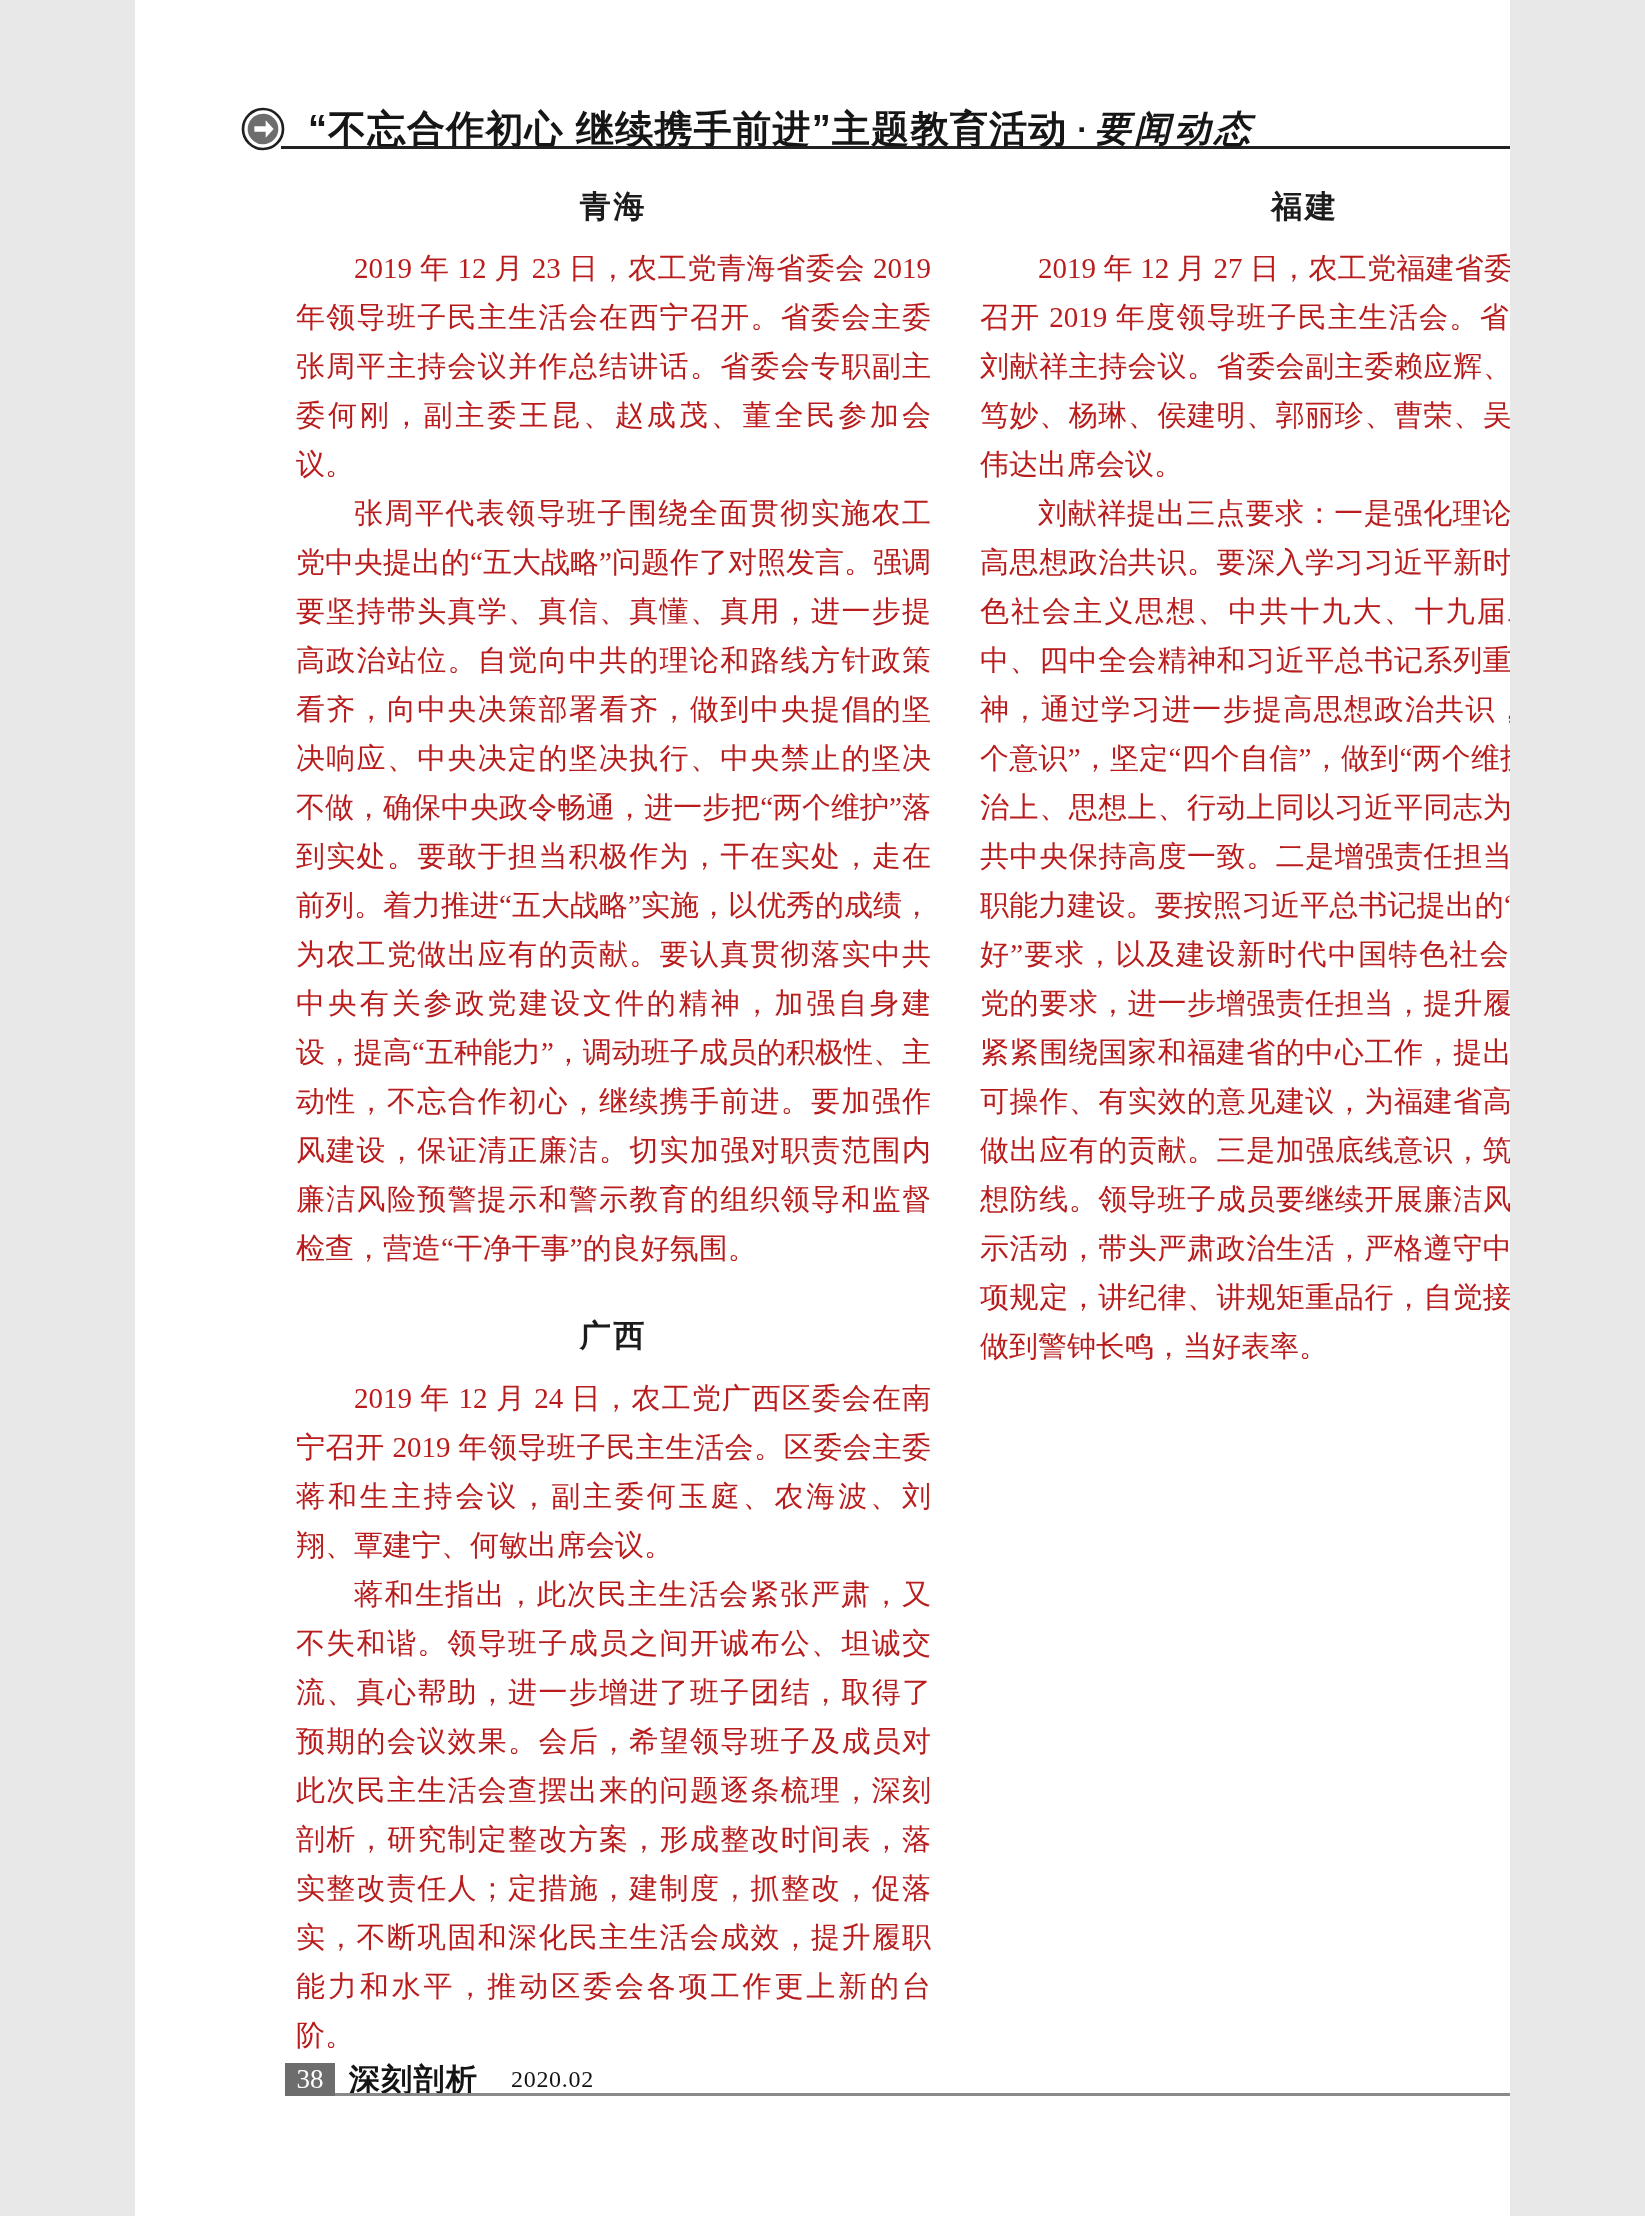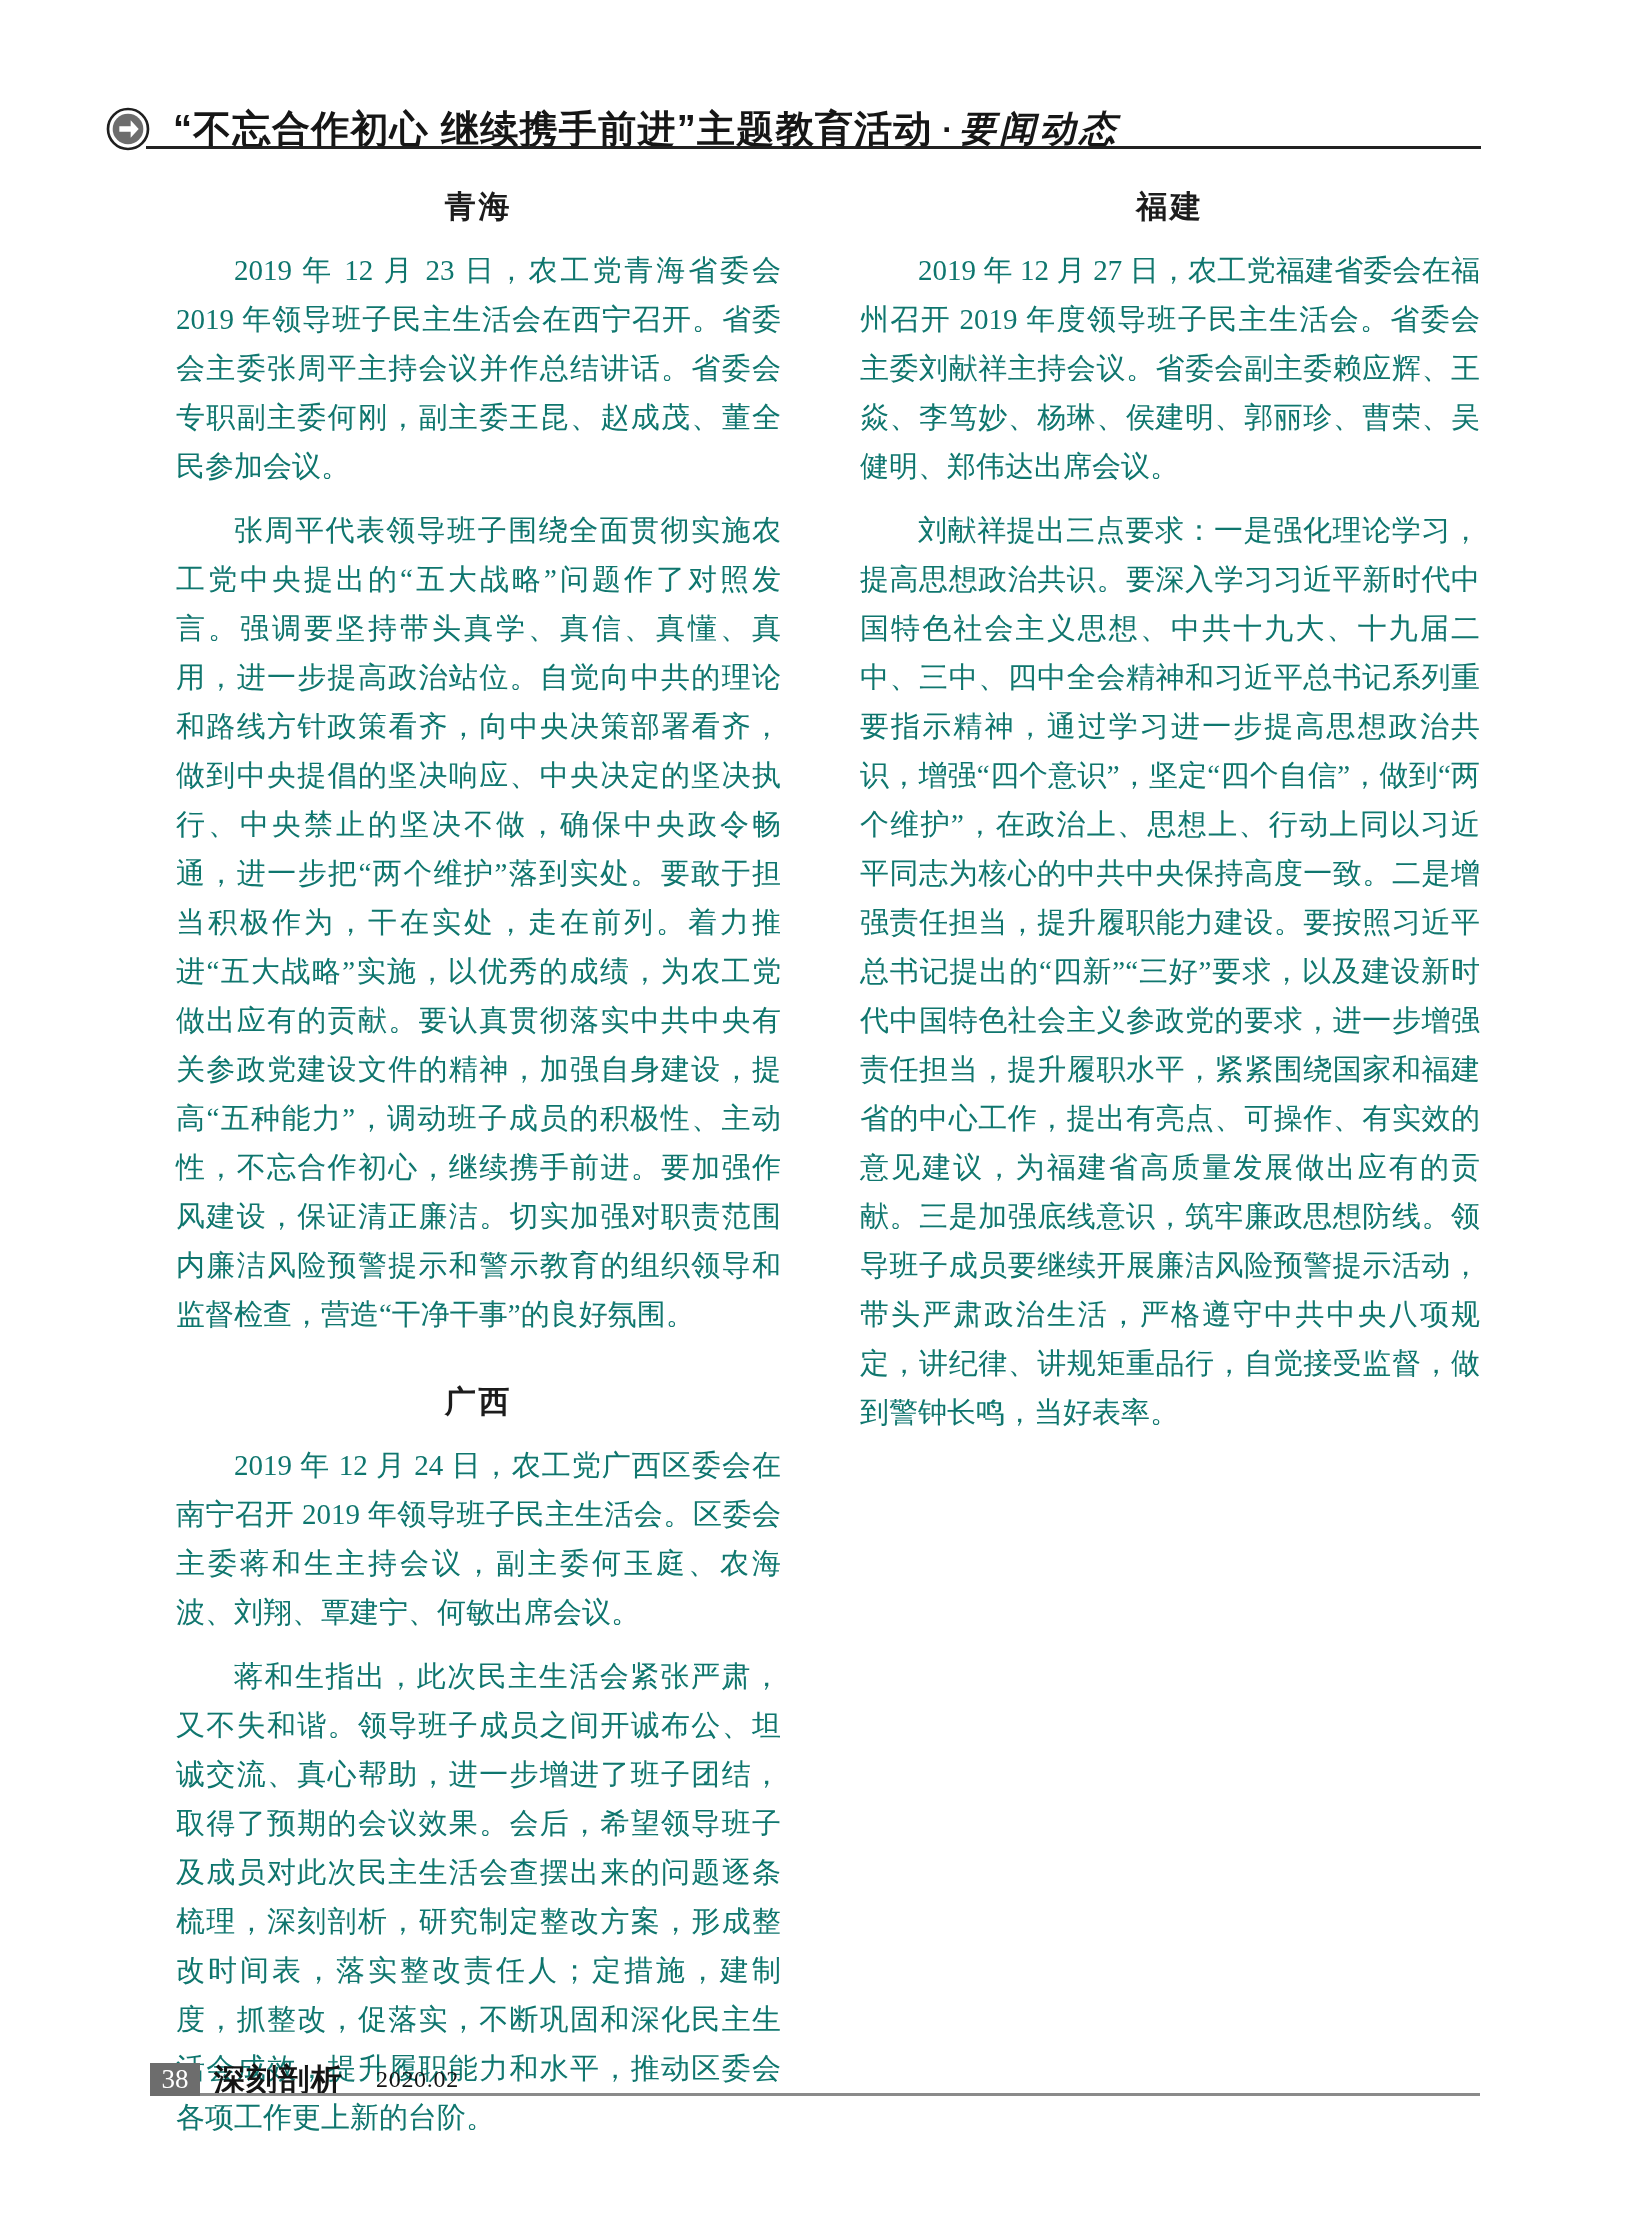--- a/index.html
+++ b/index.html
@@ -1,18 +1,18 @@
 <!DOCTYPE html>
 <html style="font-size:10.7px"><head>
 <meta charset="utf-8">
 <style>
   html,body { margin:0; padding:0; background:#e8e8e8; }
   .page {
     position:relative;
-    width:1645px; height:2216px;
+    width:1375px; height:2216px;
     margin:0 auto;
     background:#ffffff;
     font-family:"Liberation Serif","DejaVu Serif",serif;
     color:#1c1c1c;
     overflow:hidden;
   }
 
   
   .header-icon {
     position:absolute; left:106px; top:107px;
@@ -51,22 +51,22 @@
 
   .section-heading {
     font-size:31px; font-weight:700; text-align:center;
     line-height:49px; margin:0 0 13.4px 0; letter-spacing:2.7px;
   }
   .section + .section .section-heading { margin-top:38px; }
 
   .para {
     font-size:29px; line-height:49px;
     text-align:justify; text-justify:inter-character;
-    text-indent:2em; margin:15px;
-    color:#0f766e;
+    text-indent:2em; margin:0;
+    color:#b91c1c;
   }
 
   
   .footer-box {
     position:absolute; left:150px; top:2063px;
     width:50px; height:33px; background:#6d6d6d;
     color:#ffffff; display:flex; align-items:center; justify-content:center;
     font-size:27px; font-weight:400;
   }
   .footer-journal {

